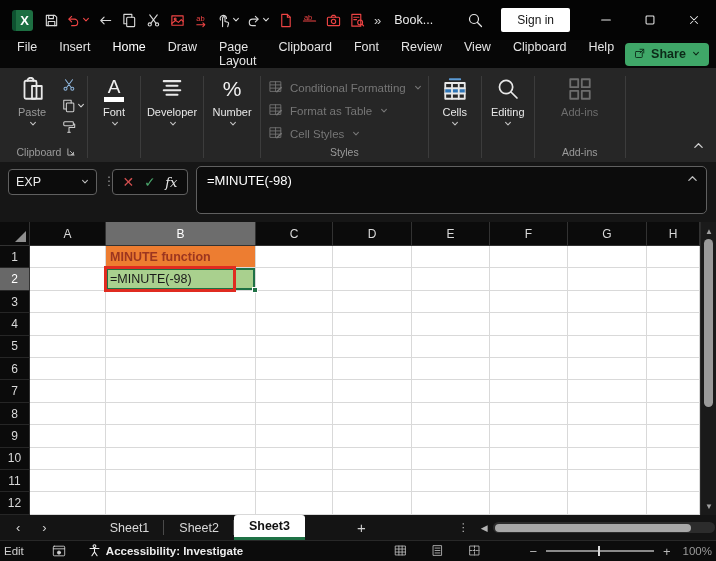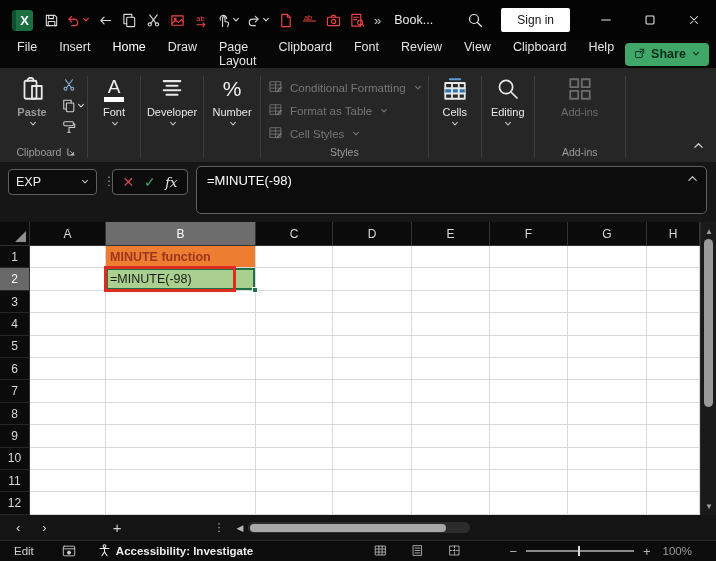--- a/index.html
+++ b/index.html
@@ -47,21 +47,21 @@
   .rgroup{ display:flex; flex-direction:column; }
   .rcontent{ flex:1; display:flex; align-items:flex-start; justify-content:center; }
   .glabel{ height:20px; display:flex; align-items:center; justify-content:center;
            gap:5px; font-size:10.5px; color:#9b9b9b; }
   .bigbtn{ display:flex; flex-direction:column; align-items:center; width:52px;
            padding-top:7px; color:#e8e8e8; }
   .bicon{ height:28px; display:flex; align-items:flex-start; justify-content:center; }
   .blabel{ font-size:11px; margin-top:1px; white-space:nowrap; }
   .blabel.dim, .bigbtn.dim{ color:#6d6d6d; }
   .bchev{ margin-top:2px; color:#c0c0c0; }
-  .clip-paste .blabel{ color:#9a9a9a;font-weight:bold; }
+  .clip-paste .blabel{ color:#9a9a9a; }
   .minicol{ display:flex; flex-direction:column; align-items:flex-start; gap:3px;
             padding-top:6px; margin-left:2px; }
   .minibtn{ height:18px; display:flex; align-items:center; color:#cfcfcf; padding:0 2px; }
   .cut-ic{ color:#8fb6dd; }
   .fontA{ display:flex; flex-direction:column; align-items:center; color:#f0f0f0; }
   .fontA .A{ font-size:19px; line-height:19px; font-weight:400; }
   .fontA .bar{ width:20px; height:5px; background:#ffffff; margin-top:1px; }
   .pct{ font-size:21px; line-height:24px; color:#f0f0f0; }
   .styles-col{ display:flex; flex-direction:column; gap:7px; padding:10px 6px 0 8px;
                min-width:150px; }
@@ -146,32 +146,32 @@
   .hs-arrow{ color:#b5b5b5; font-size:9px; }
   .hs-track{ width:222px; height:11px; border-radius:6px; background:#2c2c2c;
              position:relative; }
   .hs-thumb{ position:absolute; left:2px; top:1.5px; height:8px; width:196px;
              background:#a8a8a8; border-radius:5px; }
 
   
   .statusbar{ position:absolute; top:540px; left:0; width:716px; height:21px;
               background:#0c0c0c; border-top:1px solid #282828; display:flex;
               align-items:center; color:#cfcfcf; font-size:11.5px; }
-  .sb-mode{ margin-left:14px; }
+  .sb-mode{ margin-left:4px; }
   .sb-macro{ margin-left:28px; display:flex; color:#cfcfcf; }
   .sb-access{ margin-left:22px; display:flex; align-items:center; gap:5px;
               color:#ededed; font-weight:700; }
   .sb-right{ margin-left:auto; display:flex; align-items:center; }
   .sb-view{ color:#c4c4c4; display:flex; margin-right:24px; }
   .sb-zoomout,.sb-zoomin{ color:#b8b8b8; font-size:13px; }
   .sb-slider{ width:108px; height:1.5px; background:#8a8a8a; margin:0 9px;
               position:relative; }
   .sb-sthumb{ position:absolute; left:52px; top:-4px; width:2.5px; height:10px;
               background:#d9d9d9; }
-  .sb-zoom{ color:#9a9a9a; margin:0 24px 0 12px; }
+  .sb-zoom{ color:#9a9a9a; margin:0 4px 0 12px; }
 </style>
 </head>
 <body>
 
 <div class="app">
 
   <div class="titlebar">
     <div class="excel-logo">X</div>
     <div class="qat" id="qat">
         <div class="qat-btn">
@@ -751,20 +751,25 @@
       <div class="vs-thumb"></div>
       <div class="vs-down">▼</div>
     </div>
   </div>
 
   <div class="sheetbar">
     <div class="snav">
       <span>‹</span>
       <span>›</span>
     </div>
+    <div class="stabs" id="stabs">
+        <div class="stab">Sheet1</div>
+        <div class="stab">Sheet2</div>
+        <div class="stab active">Sheet3</div>
+      </div>
     <div class="addsheet">+</div>
     <div class="sdots">⋮</div>
     <div class="hscroll">
       <span class="hs-arrow">◀</span>
       <div class="hs-track">
         <div class="hs-thumb"></div>
       </div>
 
     </div>
   </div>

